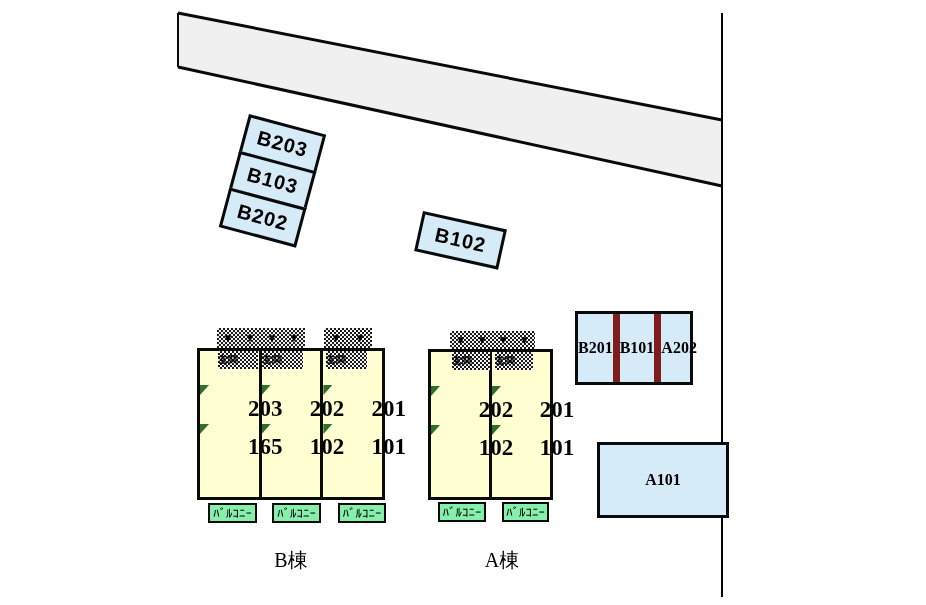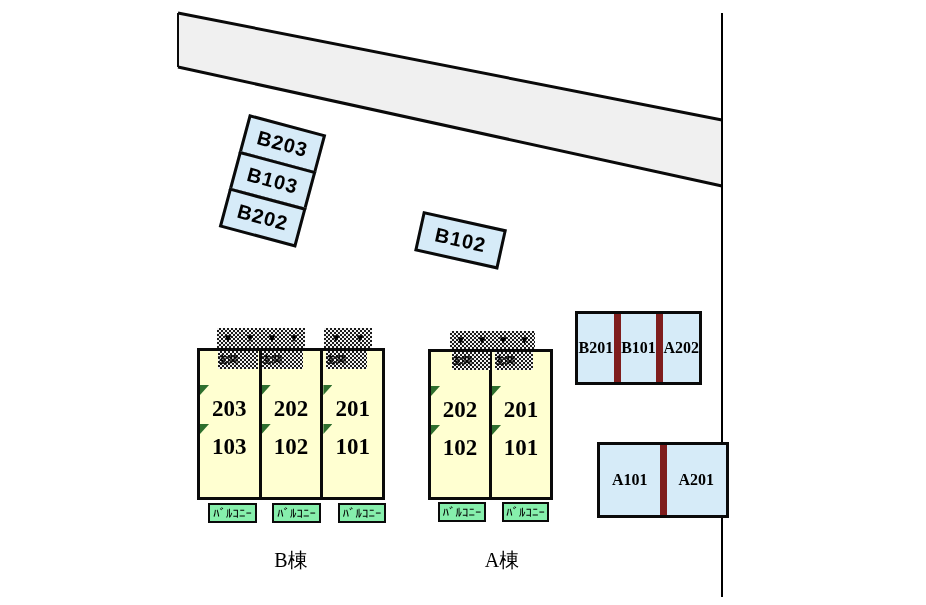--- a/index.html
+++ b/index.html
@@ -50,21 +50,21 @@
   .gk-b1{left:218px;top:351px;width:40px;}
   .gk-b2{left:262px;top:351px;width:41px;}
   .gk-b3{left:326px;top:351px;width:41px;}
   .gk-a1{left:452px;top:352px;width:38px;}
   .gk-a2{left:495px;top:352px;width:38px;}
 
   
   .bldg{position:absolute;background:#ffffd1;border:3px solid #0a0a0a;display:flex;box-sizing:border-box;}
   .bldg-b{left:197px;top:348px;width:188px;height:152px;}
   .bldg-a{left:428px;top:349px;width:125px;height:151px;}
-  .col{position:relative;flex:1;}
+  .col{position:relative;flex:1;padding-left:36px;}
   .col + .col{border-left:3px solid #0a0a0a;}
   .num{position:absolute;width:100%;text-align:center;
        font-family:"Liberation Serif",serif;font-weight:600;font-size:23px;line-height:1;}
   .num.up{top:46px;}
   .num.lo{top:84px;}
   .door{position:absolute;left:0;width:9px;height:10px;background:#2e6f2e;
         clip-path:polygon(0 0,100% 0,0 100%);}
   .door.d1{top:34px;}
   .door.d2{top:73px;}
 
@@ -79,21 +79,21 @@
   .bal-a1{left:438px;top:502px;width:44px;}
   .bal-a2{left:502px;top:502px;width:43px;}
 
   
   .bldg-label{position:absolute;font-family:"Liberation Serif",serif;font-size:20px;}
   .lbl-b{left:197px;top:547px;width:188px;text-align:center;}
   .lbl-a{left:428px;top:547px;width:148px;text-align:center;}
 
   
   .pblock{position:absolute;display:flex;background:#d6ebf8;border:3px solid #0a0a0a;box-sizing:border-box;}
-  .pb-top{left:575px;top:311px;width:127px;height:74px;}
+  .pb-top{left:575px;top:311px;width:118px;height:74px;}
   .pb-bottom{left:597px;top:442px;width:132px;height:76px;}
   .pcell{flex:1;display:flex;align-items:center;justify-content:center;
          font-family:"Liberation Serif",serif;font-weight:bold;font-size:16px;}
   .pcell + .pcell{border-left:7px solid #7f1d1d;}
 </style>
 </head>
 <body>
 
 <div class="canvas">
 
@@ -137,21 +137,21 @@
     <span class="marker">▼</span>
     <span class="marker">▼</span>
     <span class="marker">▼</span>
   </div>
 
   <div class="bldg bldg-b">
     <div class="col">
       <span class="door d1"></span>
       <span class="door d2"></span>
       <div class="num up">203</div>
-      <div class="num lo">103</div>
+      <div class="num lo">165</div>
     </div>
     <div class="col">
       <span class="door d1"></span>
       <span class="door d2"></span>
       <div class="num up">202</div>
       <div class="num lo">102</div>
     </div>
     <div class="col">
       <span class="door d1"></span>
       <span class="door d2"></span>
@@ -218,18 +218,15 @@
         <span>B101</span>
       </div>
     <div class="pcell">
         <span>A202</span>
       </div>
   </div>
   <div class="pblock pb-bottom">
     <div class="pcell">
         <span>A101</span>
       </div>
-    <div class="pcell">
-        <span>A201</span>
-      </div>
   </div>
 
 </div>
 
 </body></html>

